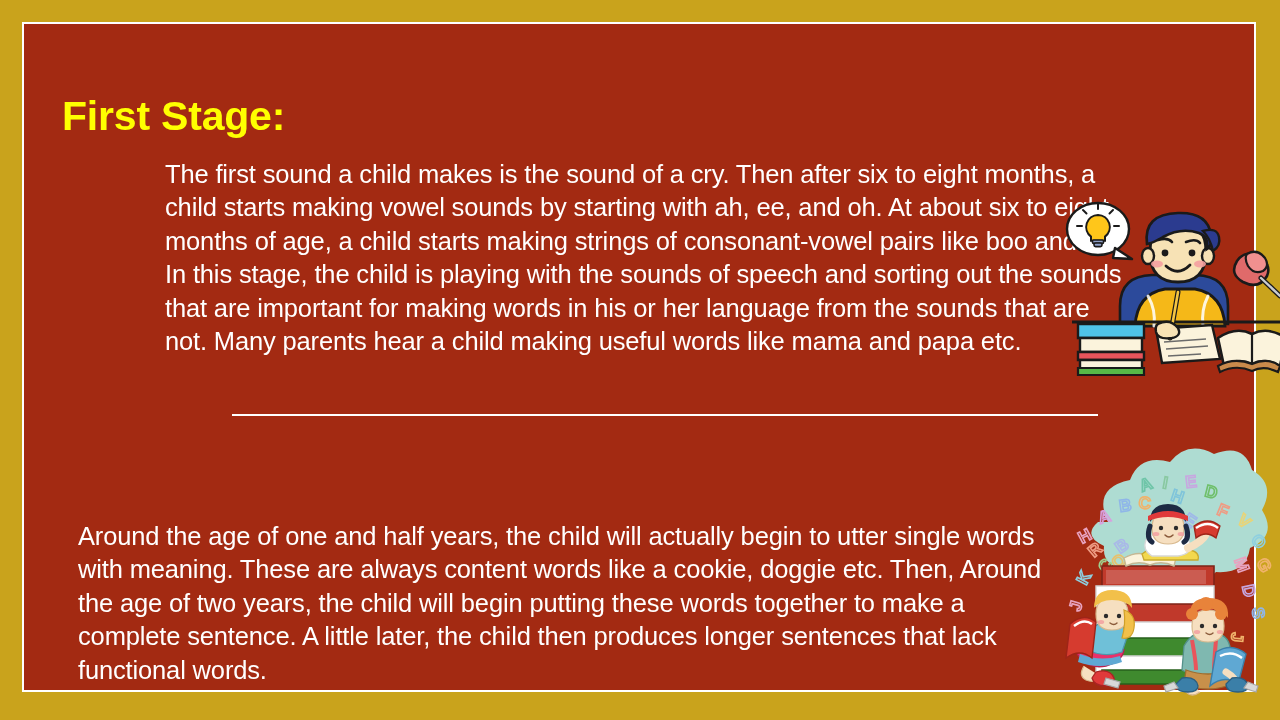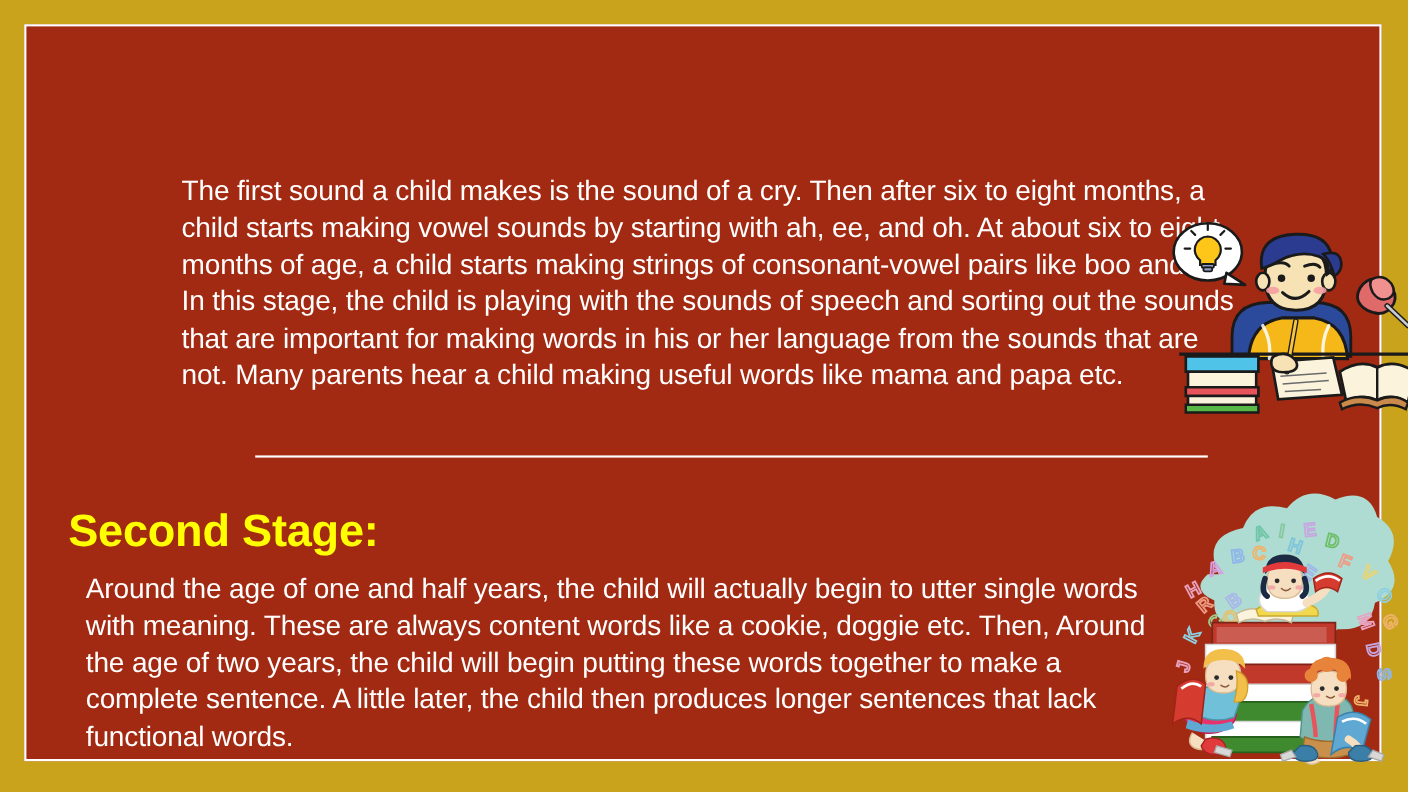--- a/index.html
+++ b/index.html
@@ -83,26 +83,26 @@
   }
   svg { display: block; overflow: visible; }
 </style>
 </head>
 <body>
 
 <div class="slide">
 
   <div class="panel">
 
+    <h1 class="heading" id="heading-first">First Stage:</h1>
 
     <p class="body-text" id="para-first">The first sound a child makes is the sound of a cry. Then after six to eight months, a child starts making vowel sounds by starting with ah, ee, and oh. At about six to eight months of age, a child starts making strings of consonant-vowel pairs like boo and da. In this stage, the child is playing with the sounds of speech and sorting out the sounds that are important for making words in his or her language from the sounds that are not. Many parents hear a child making useful words like mama and papa etc.</p>
 
     <div class="divider"></div>
 
-    <h1 class="heading" id="heading-second">Second Stage:</h1>
 
     <p class="body-text" id="para-second">Around the age of one and half years, the child will actually begin to utter single words with meaning. These are always content words like a cookie, doggie etc. Then, Around the age of two years, the child will begin putting these words together to make a complete sentence. A little later, the child then produces longer sentences that lack functional words.</p>
 
     <div class="illus-boy">
       <svg viewBox="0 0 232 178" width="232" height="178" xmlns="http://www.w3.org/2000/svg">
         <g>
           <ellipse cx="40" cy="33" rx="31" ry="26" fill="#FFFFFF" stroke="#1A1A1A" stroke-width="2.4"></ellipse>
           <path d="M57 52 L74 63 L55 62 Z" fill="#FFFFFF" stroke="#1A1A1A" stroke-width="2.4" stroke-linejoin="round"></path>
           <g>
             <path d="M40 19 a12 12 0 0 1 7 21.6 l0 4.2 l-14 0 l0 -4.2 A12 12 0 0 1 40 19 Z" fill="#FFC61A" stroke="#1A1A1A" stroke-width="2"></path>

